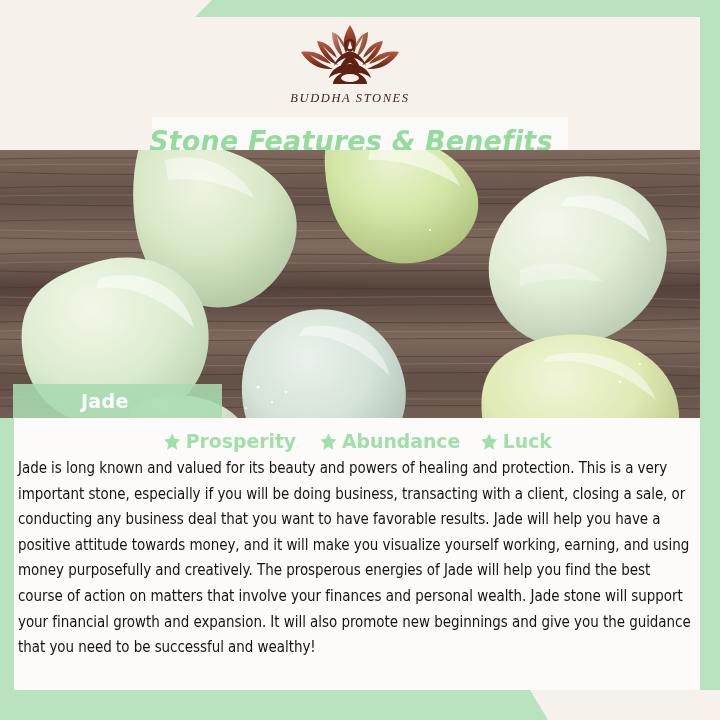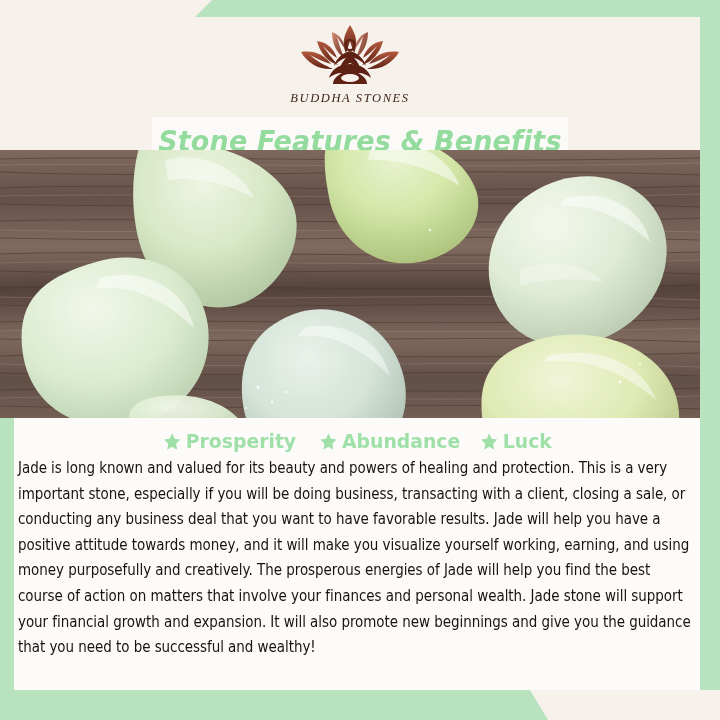--- a/index.html
+++ b/index.html
@@ -52,21 +52,21 @@
   .logo-text {
     margin-top:1px;
     font-family:"Liberation Serif", serif;
     font-size:12.5px; letter-spacing:1.6px;
     color:#3b1f16; font-weight:400;
   }
   .title-plate {
     position:absolute; top:100px; left:152px;
     width:416px; height:48px;
     background:rgba(255,255,255,.62);
-    display:flex; align-items:center; justify-content:center;
+    display:flex; align-items:center; justify-content:flex-end;
   }
   .title-text {
     font-family:"DejaVu Sans", sans-serif;
     font-weight:700;
     font-size:29px;
     letter-spacing:.2px;
     color:#93dc9e;
     transform:scaleX(.93);
     white-space:nowrap;
   }
@@ -288,20 +288,23 @@
         <circle cx="258" cy="237" r="1.6"></circle>
         <circle cx="272" cy="252" r="1.2"></circle>
         <circle cx="246" cy="258" r="1.1"></circle>
         <circle cx="286" cy="242" r="1.3"></circle>
         <circle cx="620" cy="232" r="1.4"></circle>
         <circle cx="640" cy="214" r="1.1"></circle>
         <circle cx="430" cy="80" r="1.2"></circle>
       </g>
     </svg>
 
+    <div class="jade-tag">
+      <span>Jade</span>
+    </div>
   </div>
 
   <div class="panel">
     <div class="panel-inner">
 
       <div class="benefits">
 
         <div class="benefit">
           <span class="star">
             <svg viewBox="0 0 24 24">

